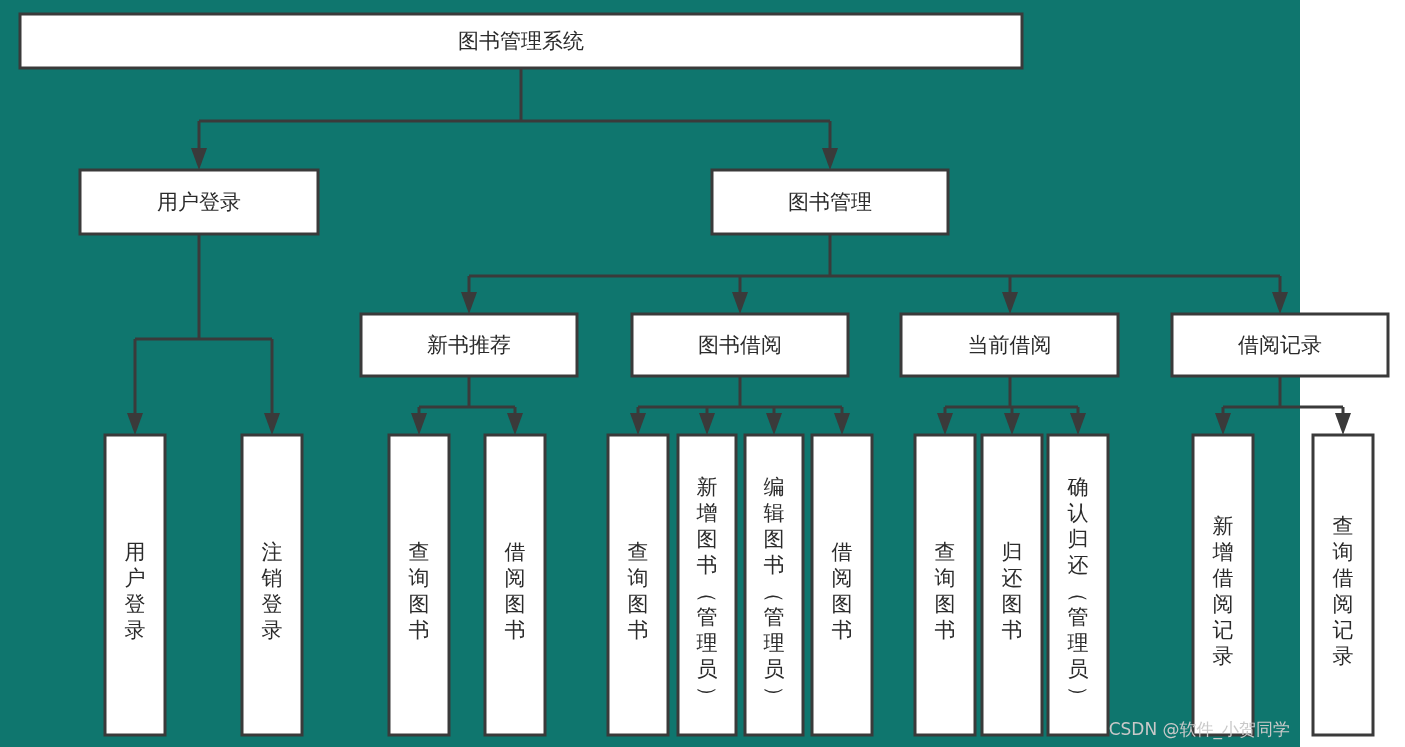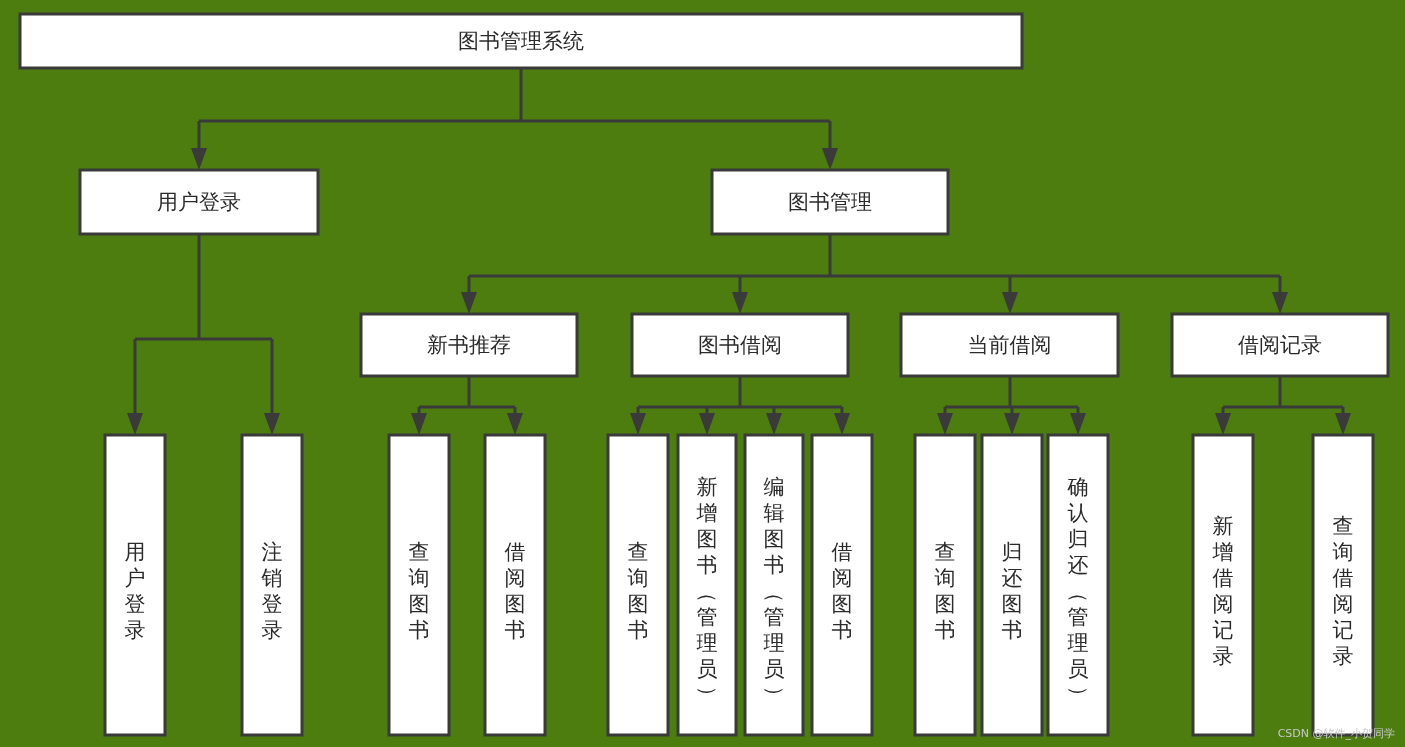--- a/index.html
+++ b/index.html
@@ -1,27 +1,27 @@
 <!DOCTYPE html>
 <html><head>
 <meta charset="utf-8">
 <style>
   html,body{margin:0;padding:0;background:#ffffff;}
   body{width:1405px;height:747px;overflow:hidden;
        font-family:"DejaVu Sans","Liberation Sans",sans-serif;}
-  #stage{position:relative;width:1405px;height:747px;background:#4d7c0f;}
+  #stage{position:relative;width:1300px;height:747px;background:#0f766e;}
   svg#diagram{position:absolute;left:0;top:0;width:1405px;height:747px;}
   .nodeBox{fill:#ffffff;stroke:#3a3a3a;stroke-width:3;}
   .edge{stroke:#3a3a3a;stroke-width:3;fill:none;}
   .arrowHead{fill:#3a3a3a;stroke:none;}
   .hlabel{font-family:"DejaVu Sans","Liberation Sans",sans-serif;
           font-size:21px;fill:#2b2b2b;text-anchor:middle;dominant-baseline:middle;}
   .watermark{position:absolute;right:10px;bottom:6px;
              font-family:"DejaVu Sans","Liberation Sans",sans-serif;
-             font-size:11px;color:#c9c9c9;white-space:nowrap;user-select:none;}
+             font-size:17px;color:#c9c9c9;white-space:nowrap;user-select:none;}
 </style>
 </head>
 <body>
 
 <div id="stage">
   <svg id="diagram" viewBox="0 0 1405 747">
     <g id="edge-layer">
         <path class="edge" d="M 521 68 L 521 121"></path>
         <path class="edge" d="M 199 121 L 830 121"></path>
         <path class="edge" d="M 199 121 L 199 151"></path>

